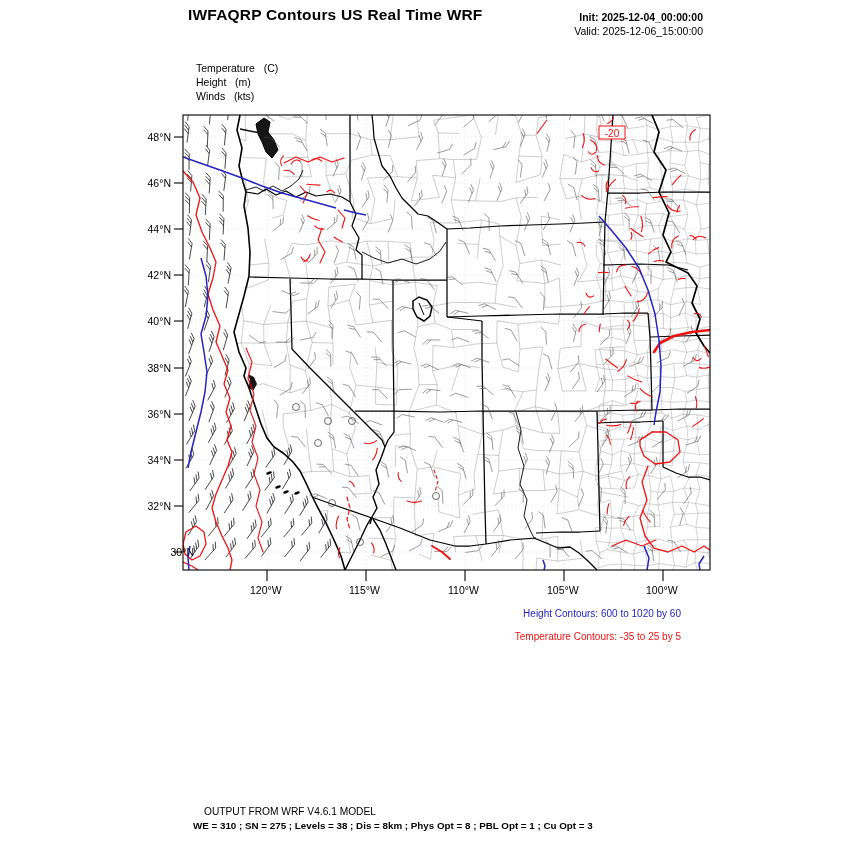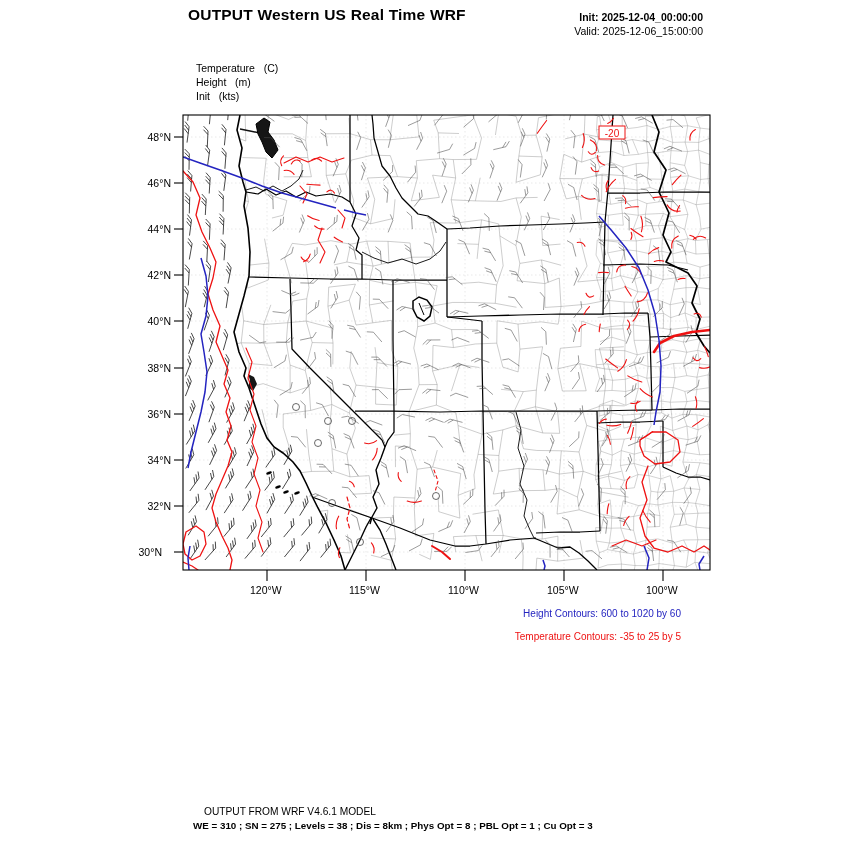--- a/index.html
+++ b/index.html
@@ -233,44 +233,44 @@
         <line x1="174" y1="506" x2="183" y2="506"></line>
         <line x1="174" y1="552" x2="183" y2="552"></line>
         <line x1="267" y1="570" x2="267" y2="581"></line>
         <line x1="366" y1="570" x2="366" y2="581"></line>
         <line x1="465" y1="570" x2="465" y2="581"></line>
         <line x1="564" y1="570" x2="564" y2="581"></line>
         <line x1="663" y1="570" x2="663" y2="581"></line>
       </g>
     </svg>
 
-  <div class="abs title">OUTPUT Western US Real Time WRF</div>
+  <div class="abs title">IWFAQRP Contours US Real Time WRF</div>
   <div class="abs init">Init: 2025-12-04_00:00:00</div>
   <div class="abs valid">Valid: 2025-12-06_15:00:00</div>
 
   <div class="abs legend-line" style="top:62px">Temperature   (C)</div>
   <div class="abs legend-line" style="top:76px">Height   (m)</div>
-  <div class="abs legend-line" style="top:90px">Init   (kts)</div>
+  <div class="abs legend-line" style="top:90px">Winds   (kts)</div>
 
   <div class="abs cap" style="top: 608px; color: rgb(36, 36, 192);">Height Contours: 600 to 1020 by 60</div>
   <div class="abs cap" style="top: 631px; color: rgb(238, 18, 18);">Temperature Contours: -35 to 25 by 5</div>
 
   <div class="abs f1">OUTPUT FROM WRF V4.6.1 MODEL</div>
   <div class="abs f2">WE = 310 ; SN = 275 ; Levels = 38 ; Dis = 8km ; Phys Opt = 8 ; PBL Opt = 1 ; Cu Opt = 3</div>
 
   <div id="axis-labels">
       <div class="axlab" style="right: 679px; top: 131px; text-align: right;">48°N</div>
       <div class="axlab" style="right: 679px; top: 177px; text-align: right;">46°N</div>
       <div class="axlab" style="right: 679px; top: 223px; text-align: right;">44°N</div>
       <div class="axlab" style="right: 679px; top: 269px; text-align: right;">42°N</div>
       <div class="axlab" style="right: 679px; top: 315px; text-align: left; margin-left: 8px;">40°N</div>
       <div class="axlab" style="right: 679px; top: 362px; text-align: right;">38°N</div>
       <div class="axlab" style="right: 679px; top: 408px; text-align: right;">36°N</div>
       <div class="axlab" style="right: 679px; top: 454px; text-align: right;">34°N</div>
       <div class="axlab" style="right: 679px; top: 500px; text-align: center;">32°N</div>
-      <div class="axlab" style="right: 688px; top: 546px; text-align: right;">30°N</div>
+      <div class="axlab" style="right: 656px; top: 546px; text-align: right;">30°N</div>
       <div class="axlab" style="left: 250px; top: 584px;">120°W</div>
       <div class="axlab" style="left: 349px; top: 584px;">115°W</div>
       <div class="axlab" style="left: 448px; top: 584px;">110°W</div>
       <div class="axlab" style="left: 547px; top: 584px; text-align: center;">105°W</div>
       <div class="axlab" style="left: 646px; top: 584px;">100°W</div>
     </div>
 </div>
 
 </body></html>

